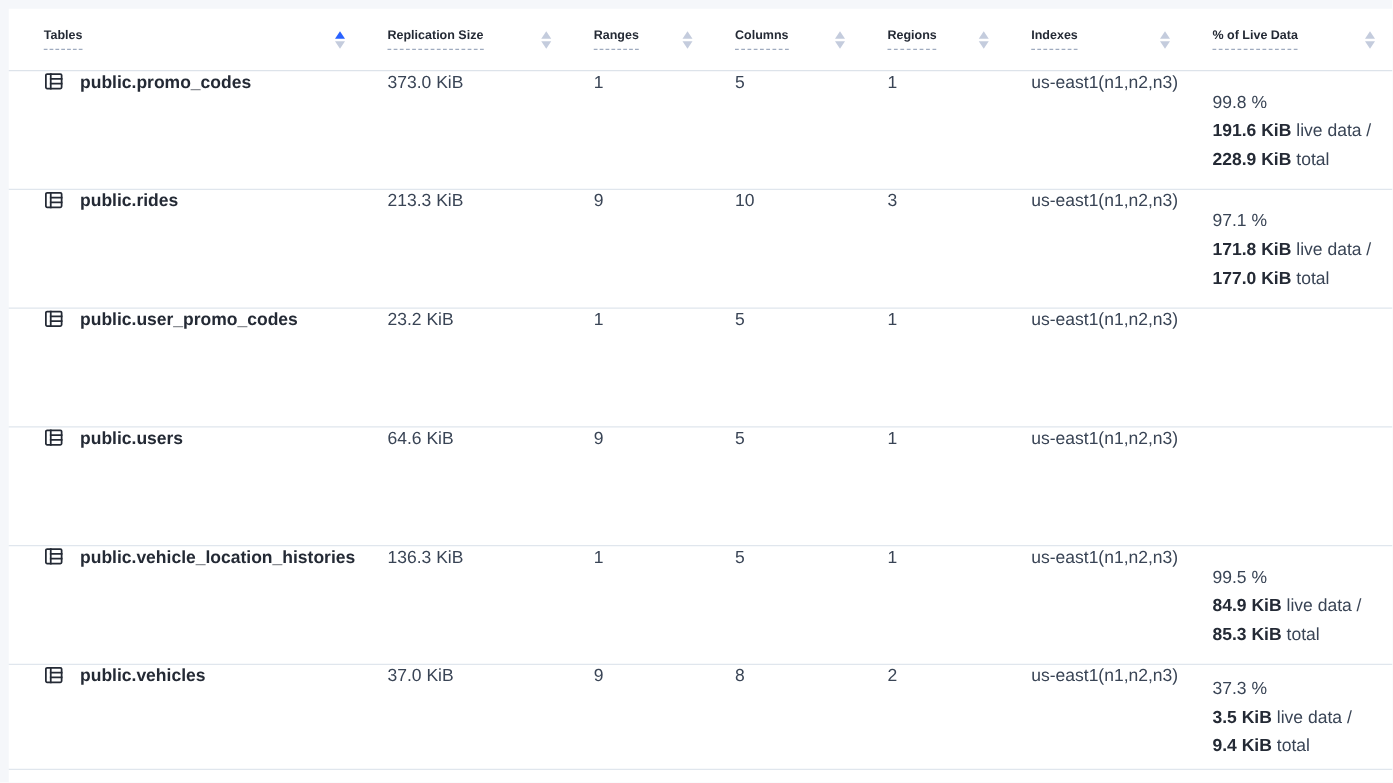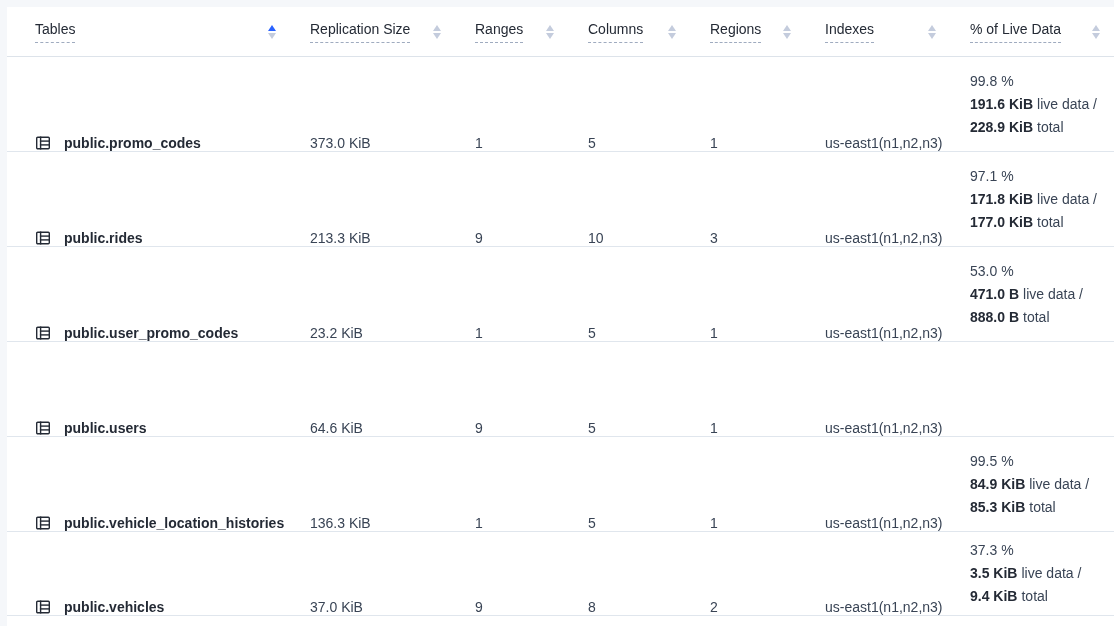--- a/index.html
+++ b/index.html
@@ -29,37 +29,37 @@
     height:50px;
     border-bottom:1px solid #dde3ea;
   }
   .th{
     display:flex;align-items:center;justify-content:space-between;
     padding:0 14px 0 20px;
     cursor:pointer;
   }
   .th:first-child{padding-left:28px;}
   .th-label{
-    font-size:14px;font-weight:400;color:var(--header-text);
+    font-size:10px;font-weight:700;color:var(--header-text);
     border-bottom:1px dashed var(--dash);
     padding-bottom:5px;
     white-space:nowrap;
   }
   .sort{display:flex;flex-direction:column;align-items:center;flex:0 0 auto;margin-left:8px;}
   .tri{display:block;width:0;height:0;border-left:4.5px solid transparent;border-right:4.5px solid transparent;}
   .tri-up{border-bottom:6px solid var(--sort-inactive);margin-bottom:2px;}
   .tri-down{border-top:6px solid var(--sort-inactive);}
   .tri-up.active{border-bottom-color:var(--accent);}
   .row{
     height:95px;
     border-bottom:1px solid var(--row-border);
   }
   .row:last-child{height:84px;}
   .cell{
-    display:flex;align-items:flex-end;
+    display:flex;align-items:flex-start;
     padding-left:20px;
     font-size:14px;color:var(--body-text);
     white-space:nowrap;overflow:hidden;
   }
   .c0{padding-left:28px;gap:13px;}
   .ticon{width:16px;height:16px;flex:0 0 auto;display:inline-flex;}
   .ticon svg{width:16px;height:16px;}
   .tname{font-weight:700;color:var(--header-text);cursor:pointer;}
   .live{flex-direction:column;align-items:flex-start;justify-content:center;line-height:23px;}
   .ldl .sz{font-weight:700;color:var(--header-text);}
@@ -224,29 +224,20 @@
     </div>
     <div class="cell">
       <span>5</span>
     </div>
     <div class="cell">
       <span>1</span>
     </div>
     <div class="cell">
       <span>us-east1(n1,n2,n3)</span>
     </div>
-    <div class="cell live">
-      <div class="pct">53.0 %</div>
-      <div class="ldl">
-        <span class="sz">471.0 B</span><span class="sfx">live data /</span>
-      </div>
-      <div class="ldl">
-        <span class="sz">888.0 B</span><span class="sfx">total</span>
-      </div>
-    </div>
   </div>
 
   <div class="row">
     <div class="cell c0">
       <span class="ticon">
         <svg viewBox="0 0 16 16" fill="none" stroke="#242a35" stroke-width="1.4" stroke-linecap="square">
           <rect x="1.7" y="2.2" width="12.6" height="11.6" rx="1"></rect>
           <line x1="5.6" y1="2.2" x2="5.6" y2="13.8"></line>
           <line x1="5.6" y1="6.1" x2="14.3" y2="6.1"></line>
           <line x1="5.6" y1="9.9" x2="14.3" y2="9.9"></line>

